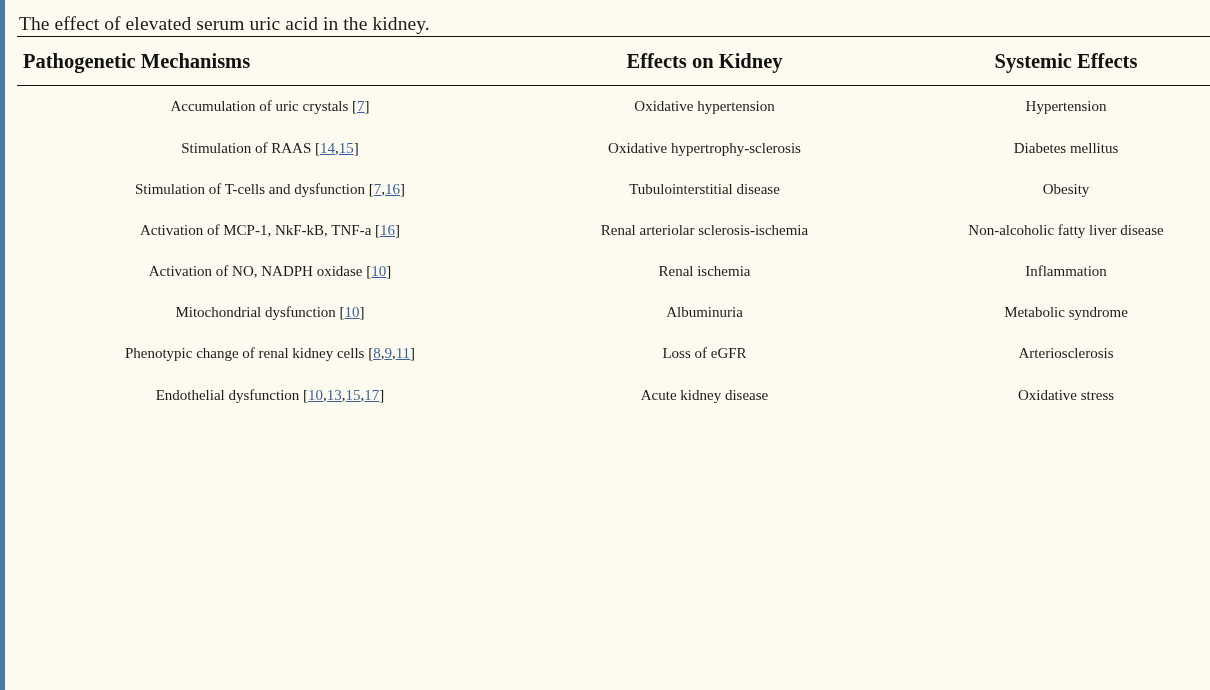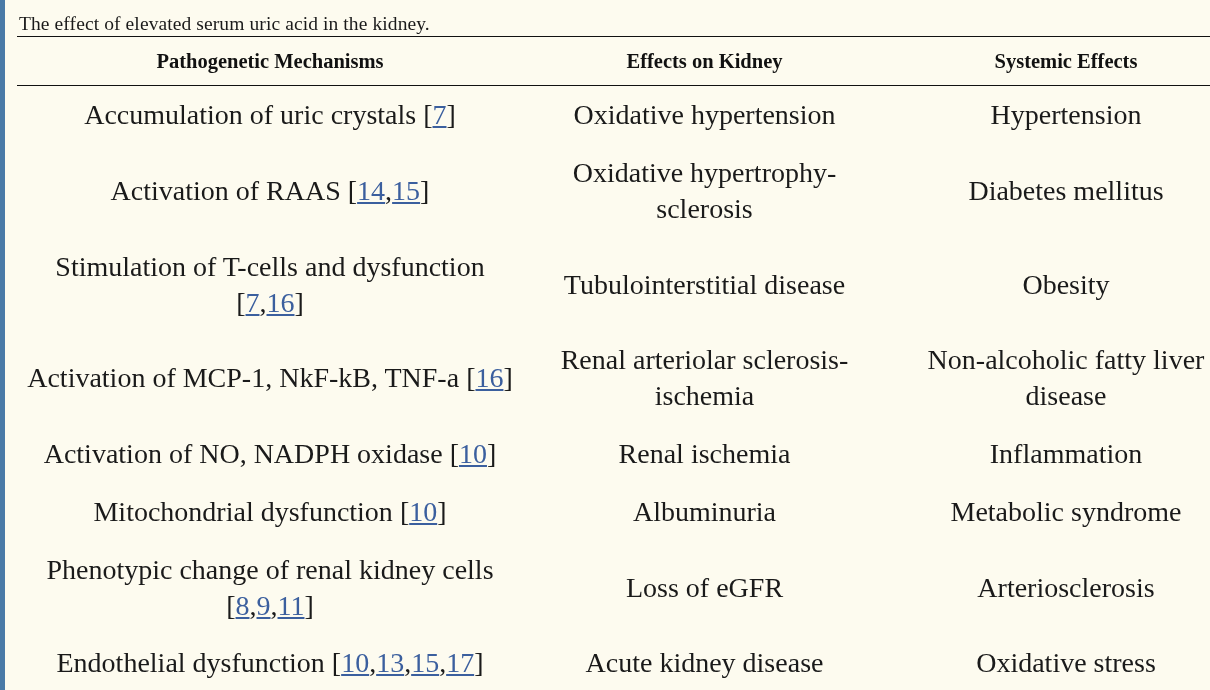--- a/index.html
+++ b/index.html
@@ -52,34 +52,34 @@
   table.tbl thead th {
     font-size: 20.5px;
     font-weight: bold;
     padding: 13px 6px 12px 6px;
     border-top: 1.5px solid #111;
     border-bottom: 1.2px solid #111;
     color: #111;
     vertical-align: middle;
   }
   th.col-mech {
-    text-align: center;
+    text-align: left;
     padding-left: 12px;
     width: 494px;
   }
   th.col-kidney {
     text-align: center;
     width: 351px;
   }
   th.col-systemic {
     text-align: center;
     width: 348px;
   }
   table.tbl tbody td {
-    font-size: 28px;
+    font-size: 15px;
     text-align: center;
     vertical-align: middle;
     padding: 11px 8px;
     line-height: 1.28;
     color: #1a1a1a;
   }
   td.c-mech { width: 494px; }
   td.c-kidney { width: 351px; }
   td.c-systemic { width: 348px; }
   a.ref {
@@ -104,21 +104,21 @@
           <th class="col-systemic">Systemic Effects</th>
         </tr>
       </thead>
       <tbody id="tbody">
           <tr>
             <td class="c-mech"><span>Accumulation of uric crystals</span> <span class="refwrap">[<a class="ref" href="#">7</a>]</span></td>
             <td class="c-kidney">Oxidative hypertension</td>
             <td class="c-systemic">Hypertension</td>
           </tr>
           <tr>
-            <td class="c-mech"><span>Activation of RAAS</span> <span class="refwrap">[<a class="ref" href="#">14</a>,<a class="ref" href="#">15</a>]</span></td>
+            <td class="c-mech"><span>Stimulation of RAAS</span> <span class="refwrap">[<a class="ref" href="#">14</a>,<a class="ref" href="#">15</a>]</span></td>
             <td class="c-kidney">Oxidative hypertrophy-sclerosis</td>
             <td class="c-systemic">Diabetes mellitus</td>
           </tr>
           <tr>
             <td class="c-mech"><span>Stimulation of T-cells and dysfunction</span> <span class="refwrap">[<a class="ref" href="#">7</a>,<a class="ref" href="#">16</a>]</span></td>
             <td class="c-kidney">Tubulointerstitial disease</td>
             <td class="c-systemic">Obesity</td>
           </tr>
           <tr>
             <td class="c-mech"><span>Activation of MCP-1, NkF-kB, TNF-a</span> <span class="refwrap">[<a class="ref" href="#">16</a>]</span></td>

